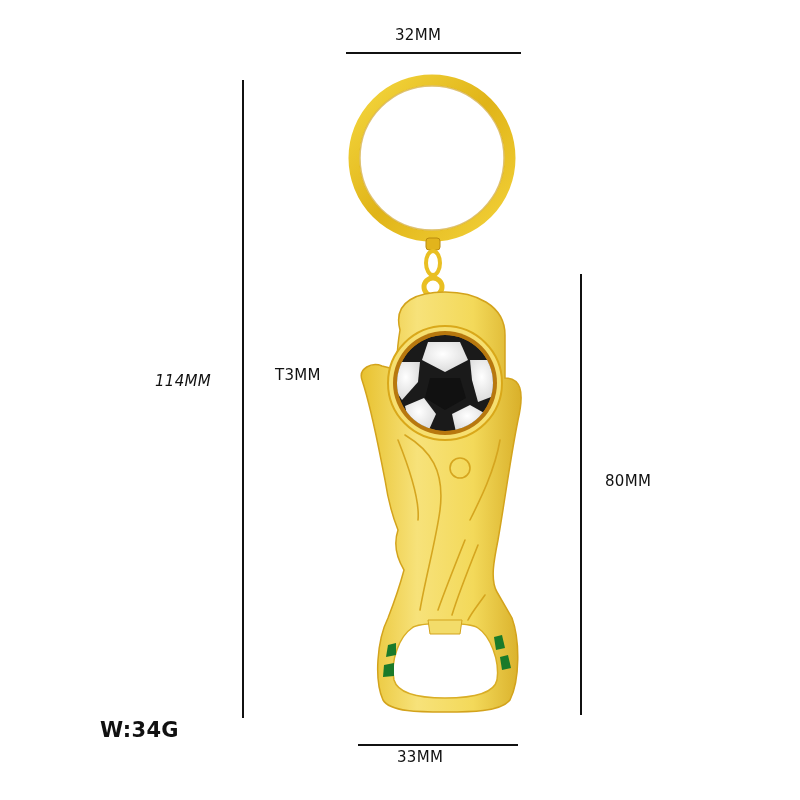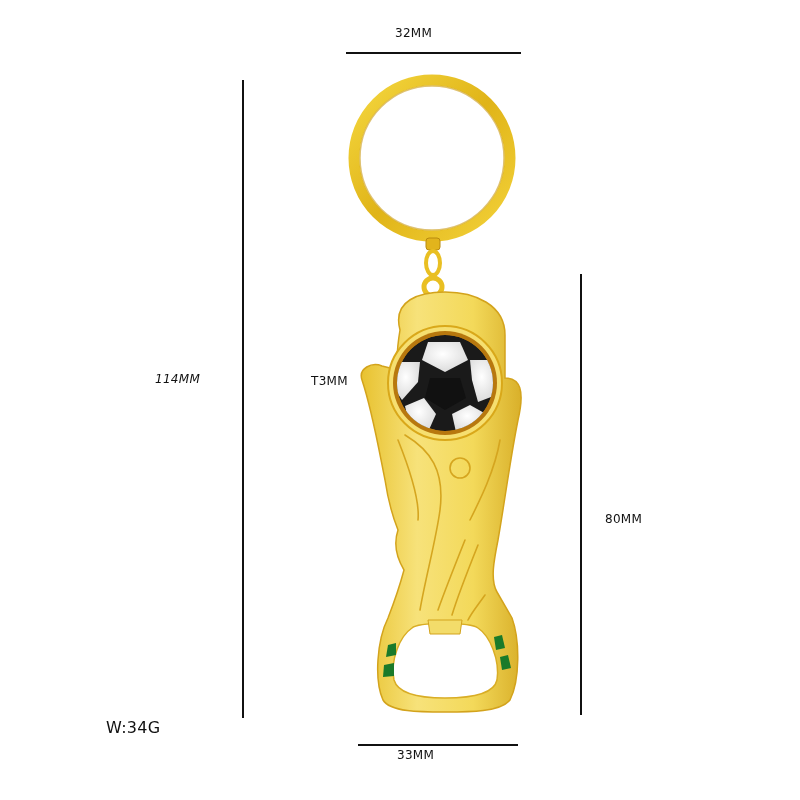--- a/index.html
+++ b/index.html
@@ -1,18 +1,18 @@
 <!DOCTYPE html>
 <html><head>
   <meta charset="utf-8">
   <style>
     * { margin: 0; padding: 0; box-sizing: border-box; }
     html, body { width: 800px; height: 800px; background: #ffffff; overflow: hidden; }
     body { position: relative; font-family: "DejaVu Sans", sans-serif; color: #111; }
-    .label { position: absolute; font-size: 12px; letter-spacing: 0.3px; color: #111; white-space: nowrap; }
+    .label { position: absolute; font-size: 15px; letter-spacing: 0.3px; color: #111; white-space: nowrap; }
     .hline { position: absolute; height: 1.5px; background: #111; }
     .vline { position: absolute; width: 1.5px; background: #111; }
     #product { position: absolute; left: 0; top: 0; width: 800px; height: 800px; }
   </style>
 </head>
 <body>
 
 <svg id="product" viewBox="0 0 800 800" xmlns="http://www.w3.org/2000/svg">
   <defs>
     <linearGradient id="gold" x1="0" y1="0" x2="1" y2="0">
@@ -110,21 +110,21 @@
     <polygon points="430,378 460,378 466,398 445,410 425,398" fill="#111111"></polygon>
   </g>
 </svg>
 
 <div class="hline" style="left:346px; top:52px; width:175px;"></div>
 <div class="label" style="left:395px; top:26px;">32MM</div>
 
 <div class="vline" style="left:242px; top:80px; height:638px;"></div>
 <div class="label" style="left:155px; top:372px;font-style:italic;">114MM</div>
 
-<div class="label" style="left:275px; top:374px;margin-left:36px;">T3MM</div>
+<div class="label" style="left:275px; top:366px;">T3MM</div>
 
 <div class="vline" style="left:580px; top:274px; height:441px;"></div>
-<div class="label" style="left:605px; top:472px;margin-top:40px;">80MM</div>
+<div class="label" style="left:605px; top:472px;">80MM</div>
 
 <div class="hline" style="left:358px; top:744px; width:160px;"></div>
 <div class="label" style="left:397px; top:748px;">33MM</div>
 
-<div class="label" style="left:106px; top:718px; font-size:16px;">W:34G</div>
+<div class="label" style="left:100px; top:718px; font-size:21px;font-weight:bold;">W:34G</div>
 
 </body></html>

